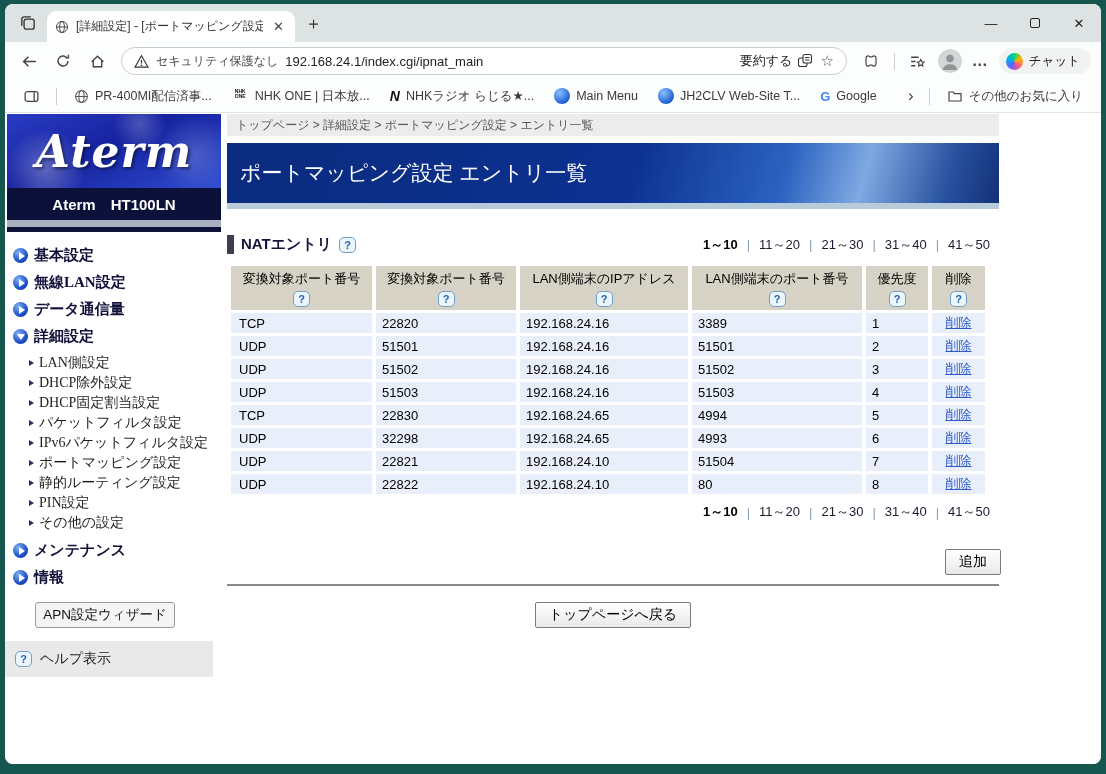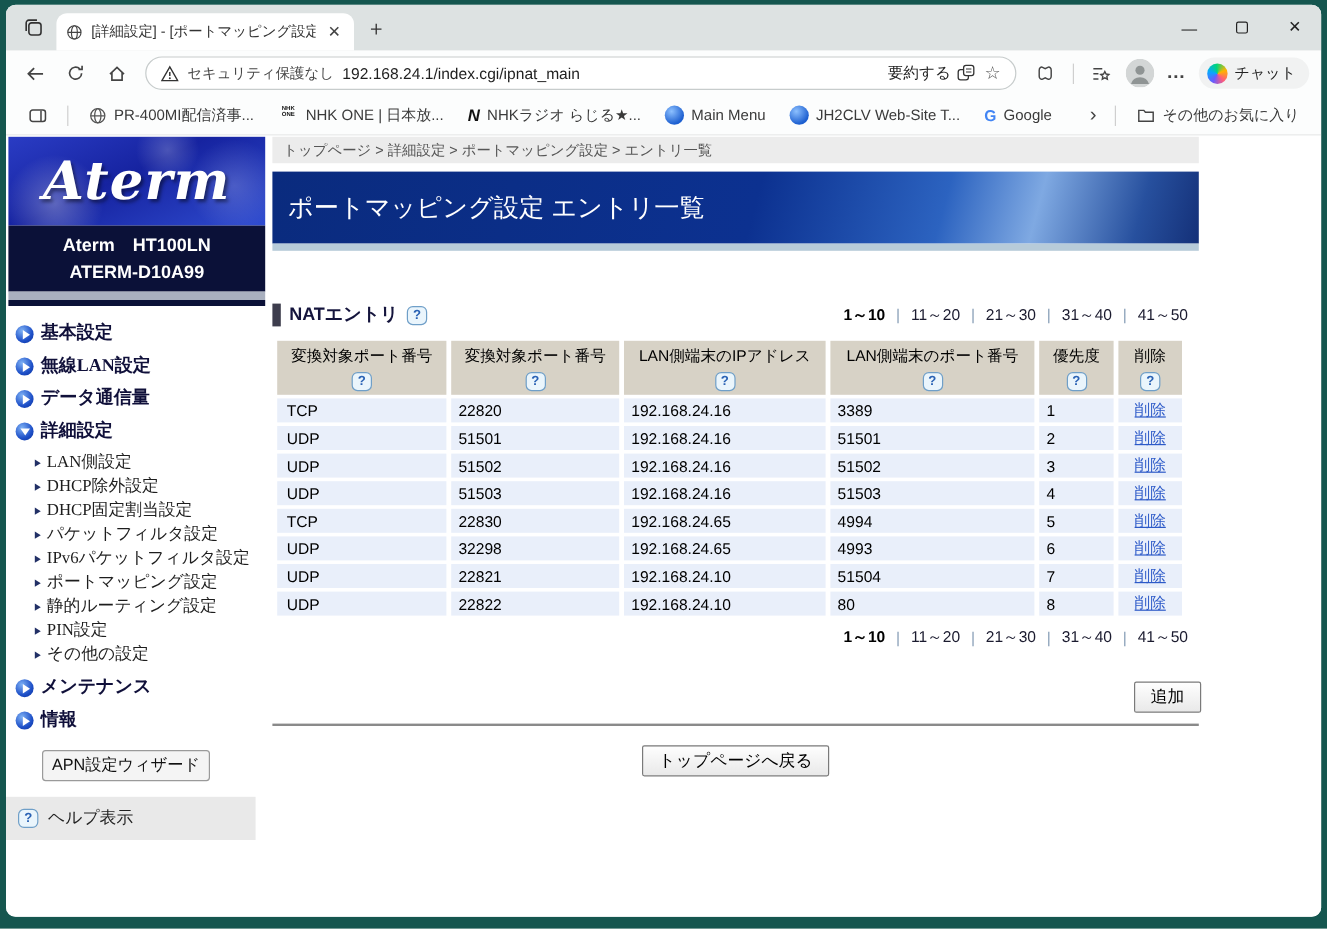--- a/index.html
+++ b/index.html
@@ -105,21 +105,21 @@
 
   
   .content { flex:1; padding:1px 0 0 4px; }
   .breadcrumb { width:772px; height:22px; background:#ececec; display:flex; align-items:center;
     padding:0 9px; font-size:12px; color:#555; }
   .banner { width:772px; height:60px; margin-top:7px; display:flex; align-items:center;
     padding-left:13px; color:#fff; font-size:21px; font-weight:normal;
     background:linear-gradient(105deg,#0a2b7e 0%,#0c3190 52%,#2c63c0 72%,#7fa9e2 82%,#27509e 93%,#143078 100%); }
   .banner-strip { width:772px; height:6px; background:#b7cbd9; }
 
-  .section-row { width:772px; margin-top:44px; display:flex; align-items:center; }
+  .section-row { width:772px; margin-top:26px; display:flex; align-items:center; }
   .section-label { display:flex; align-items:center; gap:7px; font-weight:bold; font-size:15px; color:#14143c; }
   .vbar { width:7px; height:19px; background:#3d3d4d; }
   .pagination { margin-left:auto; display:flex; align-items:center; font-size:13px; color:#1b1b2f; }
   .pag-item { padding:0 9px; cursor:pointer; }
   .pag-item.current { font-weight:bold; color:#000; cursor:default; }
   .pag-sep { color:#8aa0b8; }
 
   table.nat { margin-top:9px; border-collapse:separate; border-spacing:4px 3px; table-layout:fixed; }
   th { background:#d7d2c6; font-weight:normal; font-size:13px; color:#000; text-align:center;
     padding:4px 2px 3px; vertical-align:top; }
@@ -289,21 +289,20 @@
   </div>
 
   <div class="page">
 
     <aside class="sidebar">
       <div class="logo">
         <span class="logo-text">Aterm</span>
       </div>
       <div class="model">
         <div>Aterm　HT100LN</div>
-        <div>ATERM-D10A99</div>
       </div>
       <div class="sep-gray"></div>
       <div class="sep-navy"></div>
 
       <nav class="menu">
         <div class="menu-item">
           <span class="circle">
                 <i class="tri-r"></i>
               </span>
           <span>基本設定</span>

